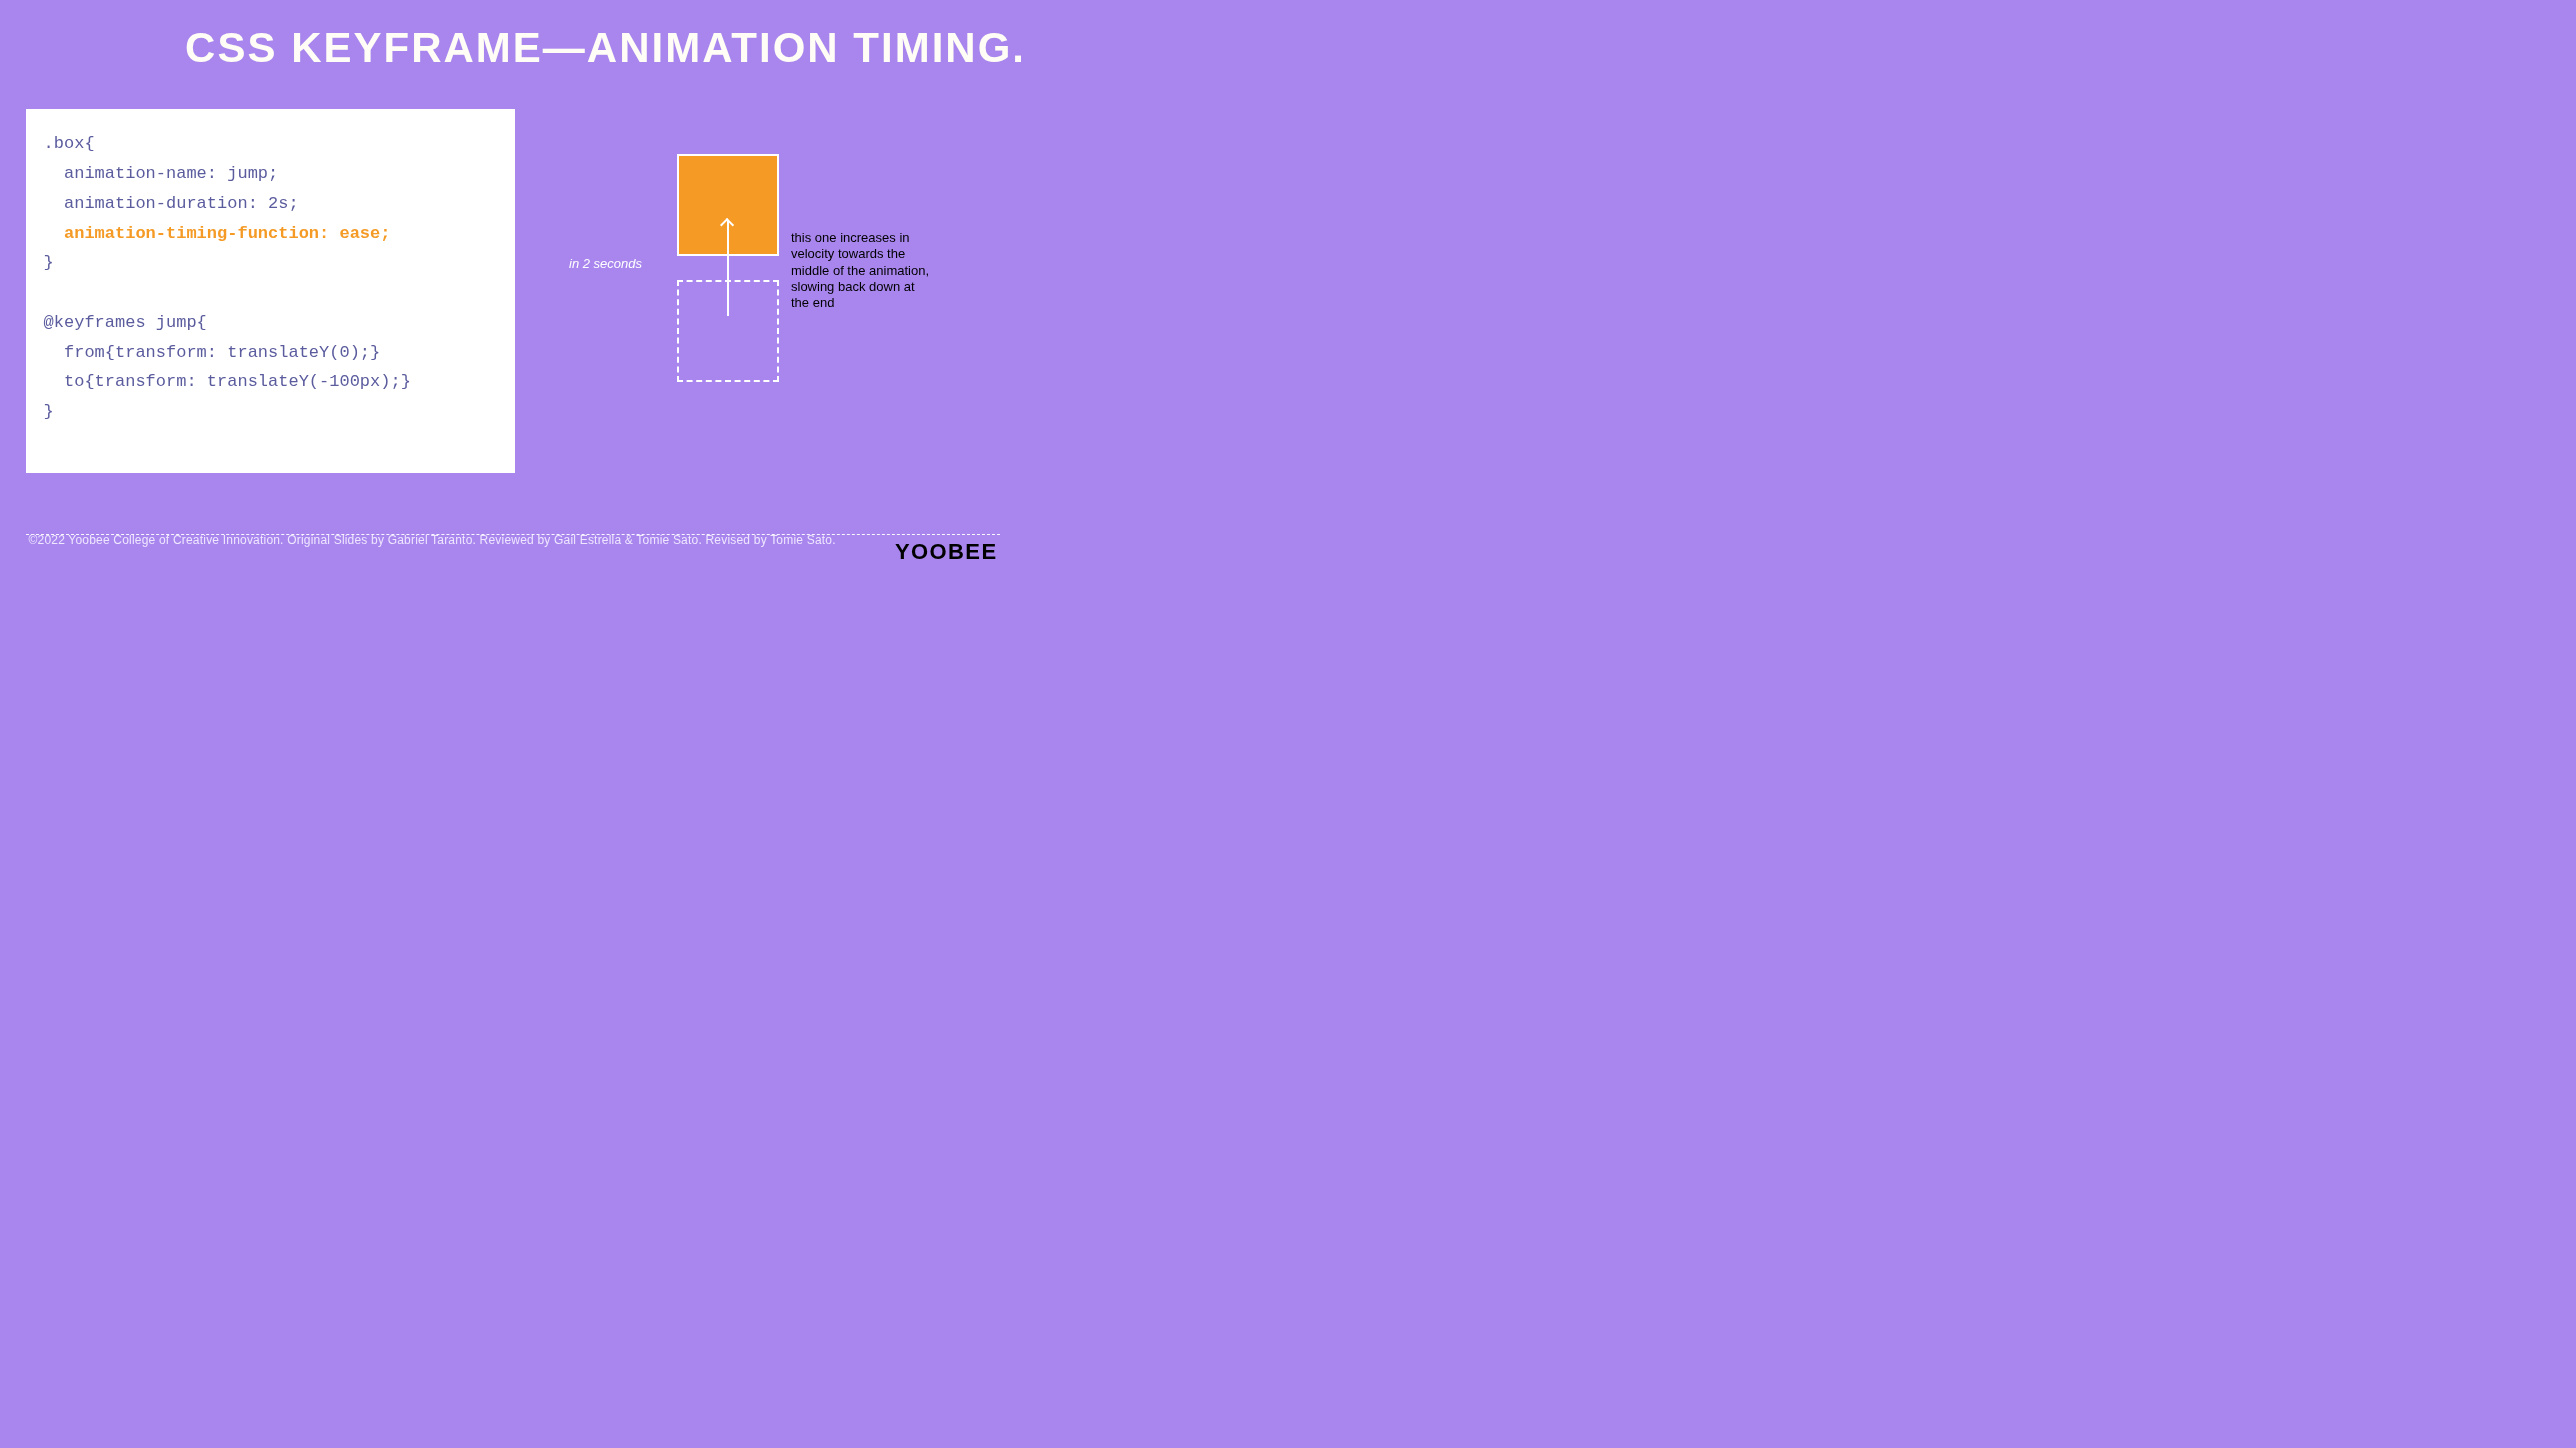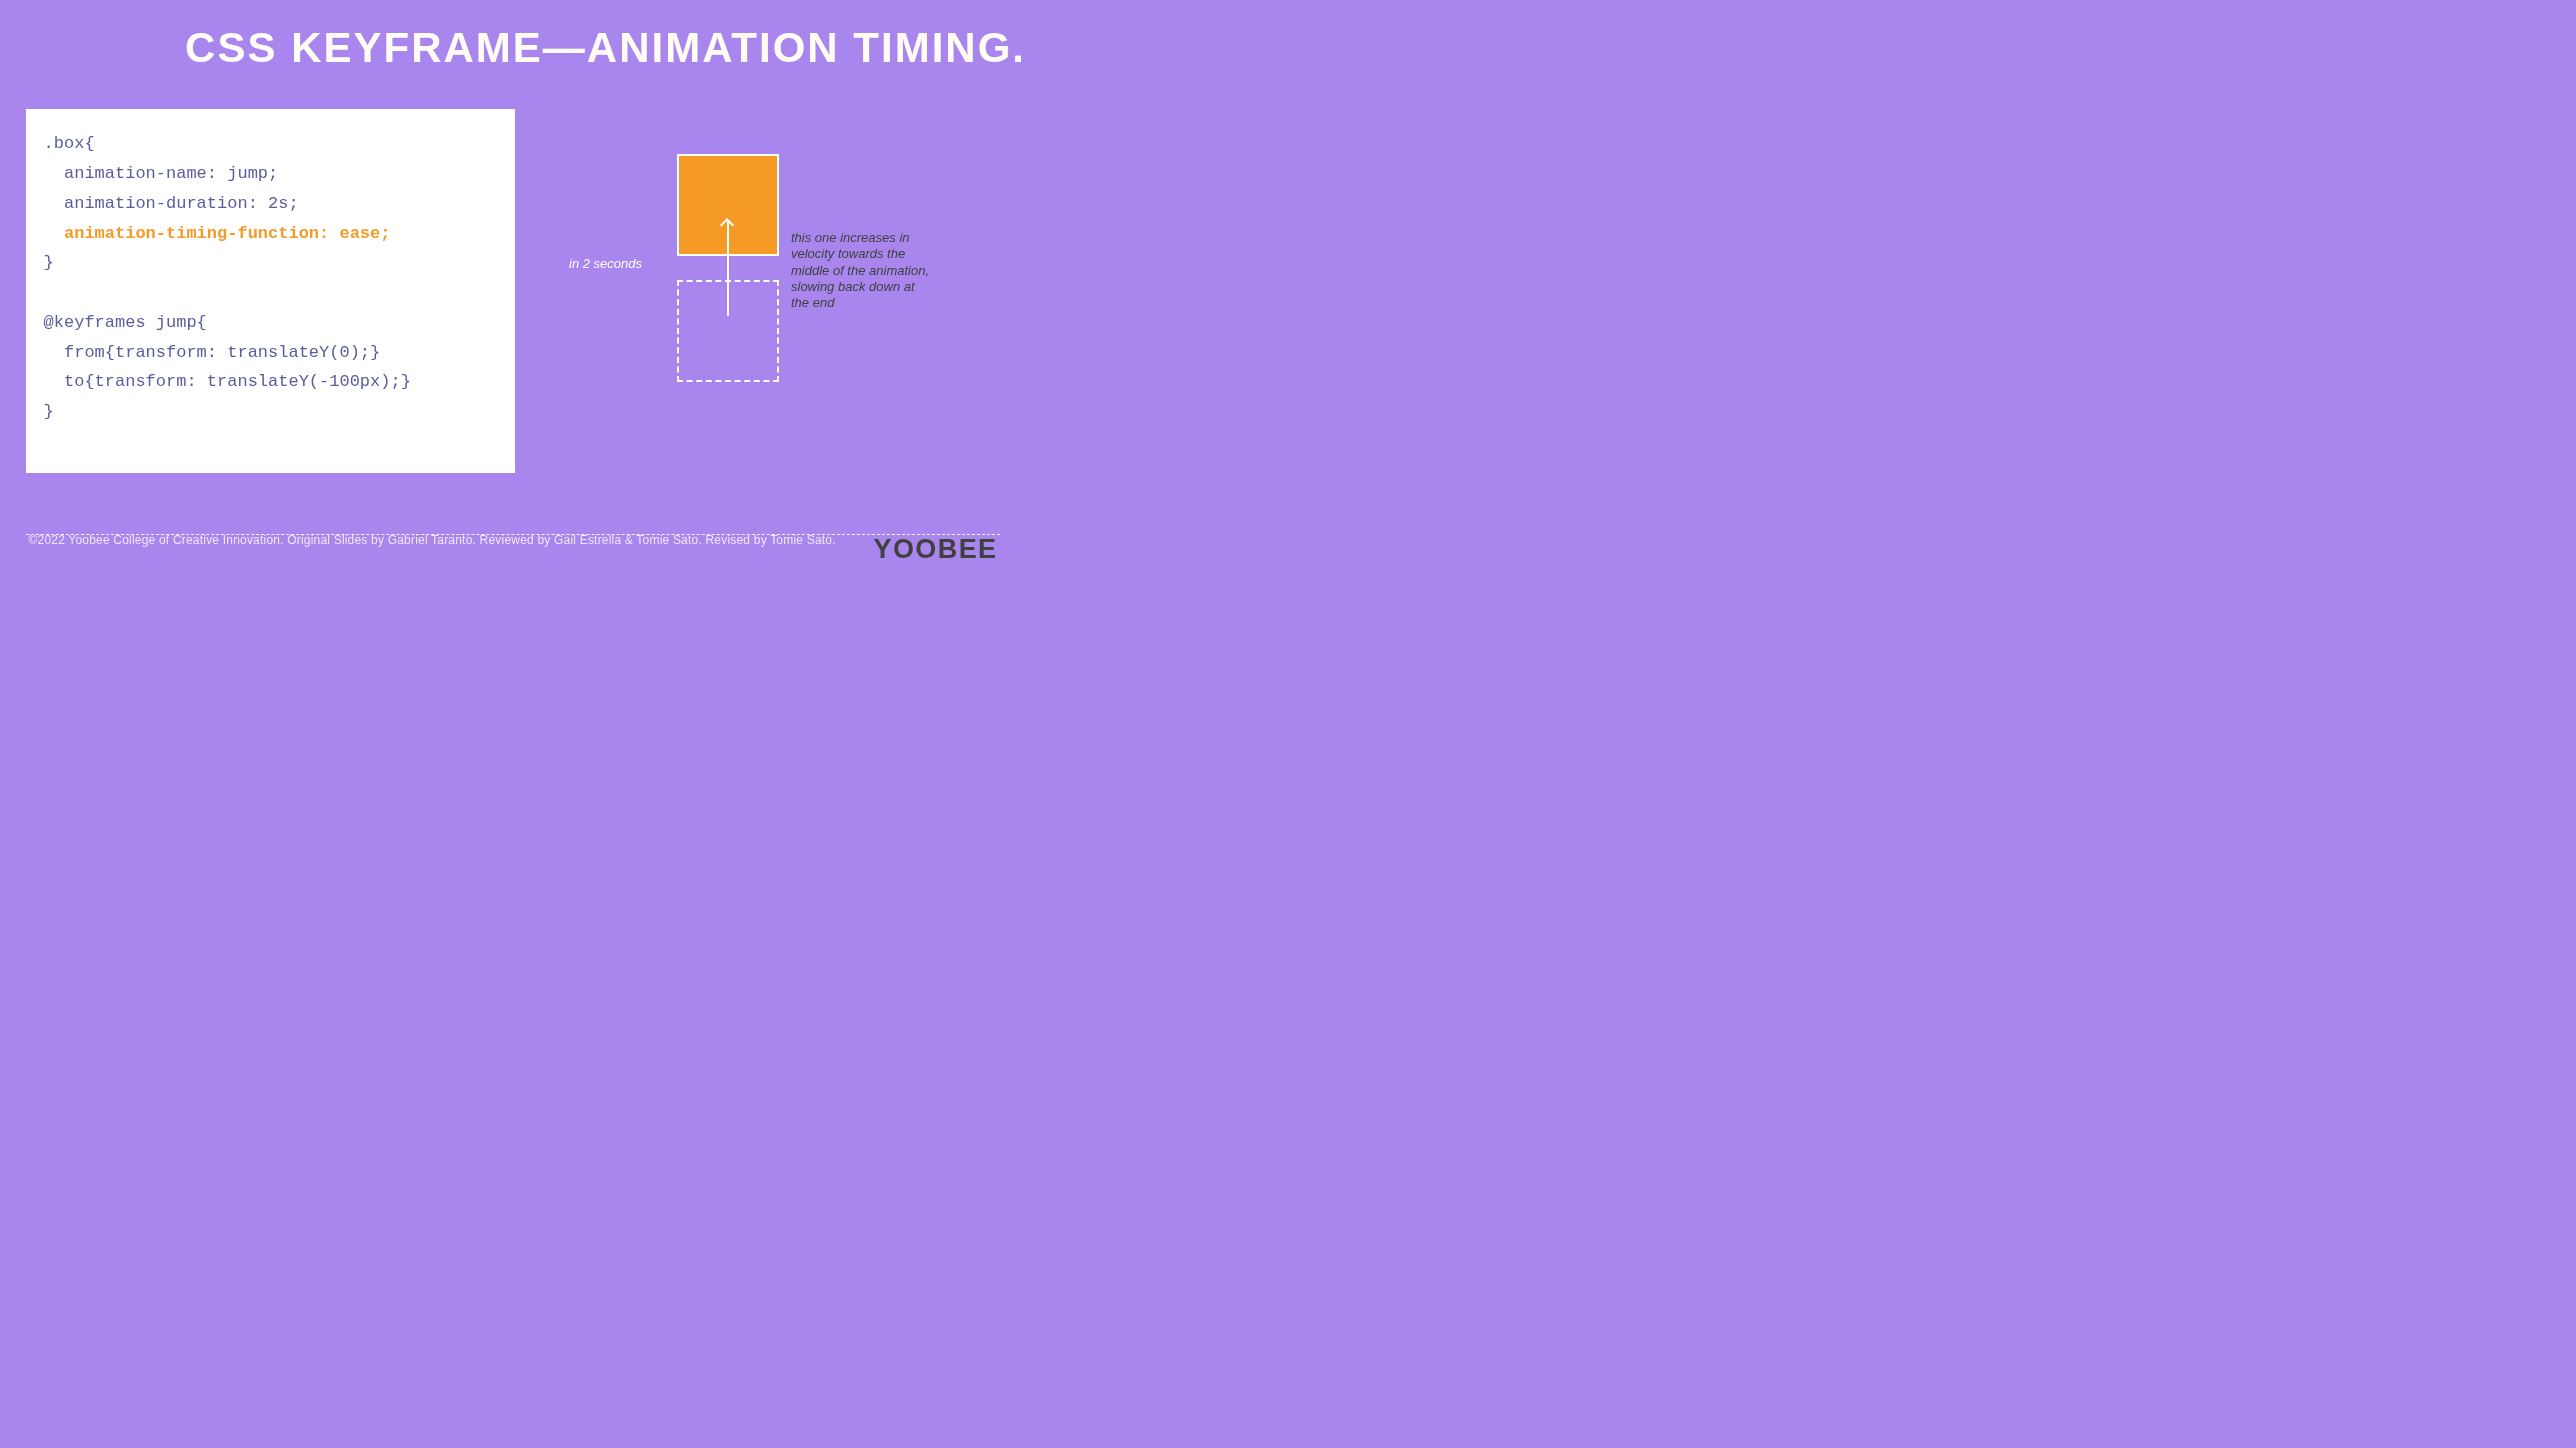--- a/index.html
+++ b/index.html
@@ -95,22 +95,21 @@
     width: 102px;
     color: #ffffff;
     font-style: italic;
     font-size: 13px;
   }
   .label-right {
     position: absolute;
     top: 84px;
     left: 224px;
     width: 143px;
-    color: #404040;
-    font-style: italic;
+    color: #000000;
     font-size: 13px;
     line-height: 1.25;
   }
   .divider {
     position: absolute;
     bottom: 42px;
     left: 26px;
     right: 26px;
     border-top: 1.4px dashed #ffffff;
     opacity: 0.95;
@@ -120,23 +119,23 @@
     bottom: 30px;
     left: 28.5px;
     color: #efe6ff;
     font-size: 12px;
     letter-spacing: 0.2px;
   }
   .logo {
     position: absolute;
     bottom: 12.2px;
     right: 28.5px;
-    color: #404040;
+    color: #000000;
     font-weight: 900;
-    font-size: 27px;
+    font-size: 22px;
     letter-spacing: 1.4px;
     font-family: "Arial Black", Arial, sans-serif;
   }
 </style>
 </head>
 <body>
 
 <div class="title">CSS KEYFRAME—ANIMATION TIMING.</div>
 
 <div class="code-panel">

